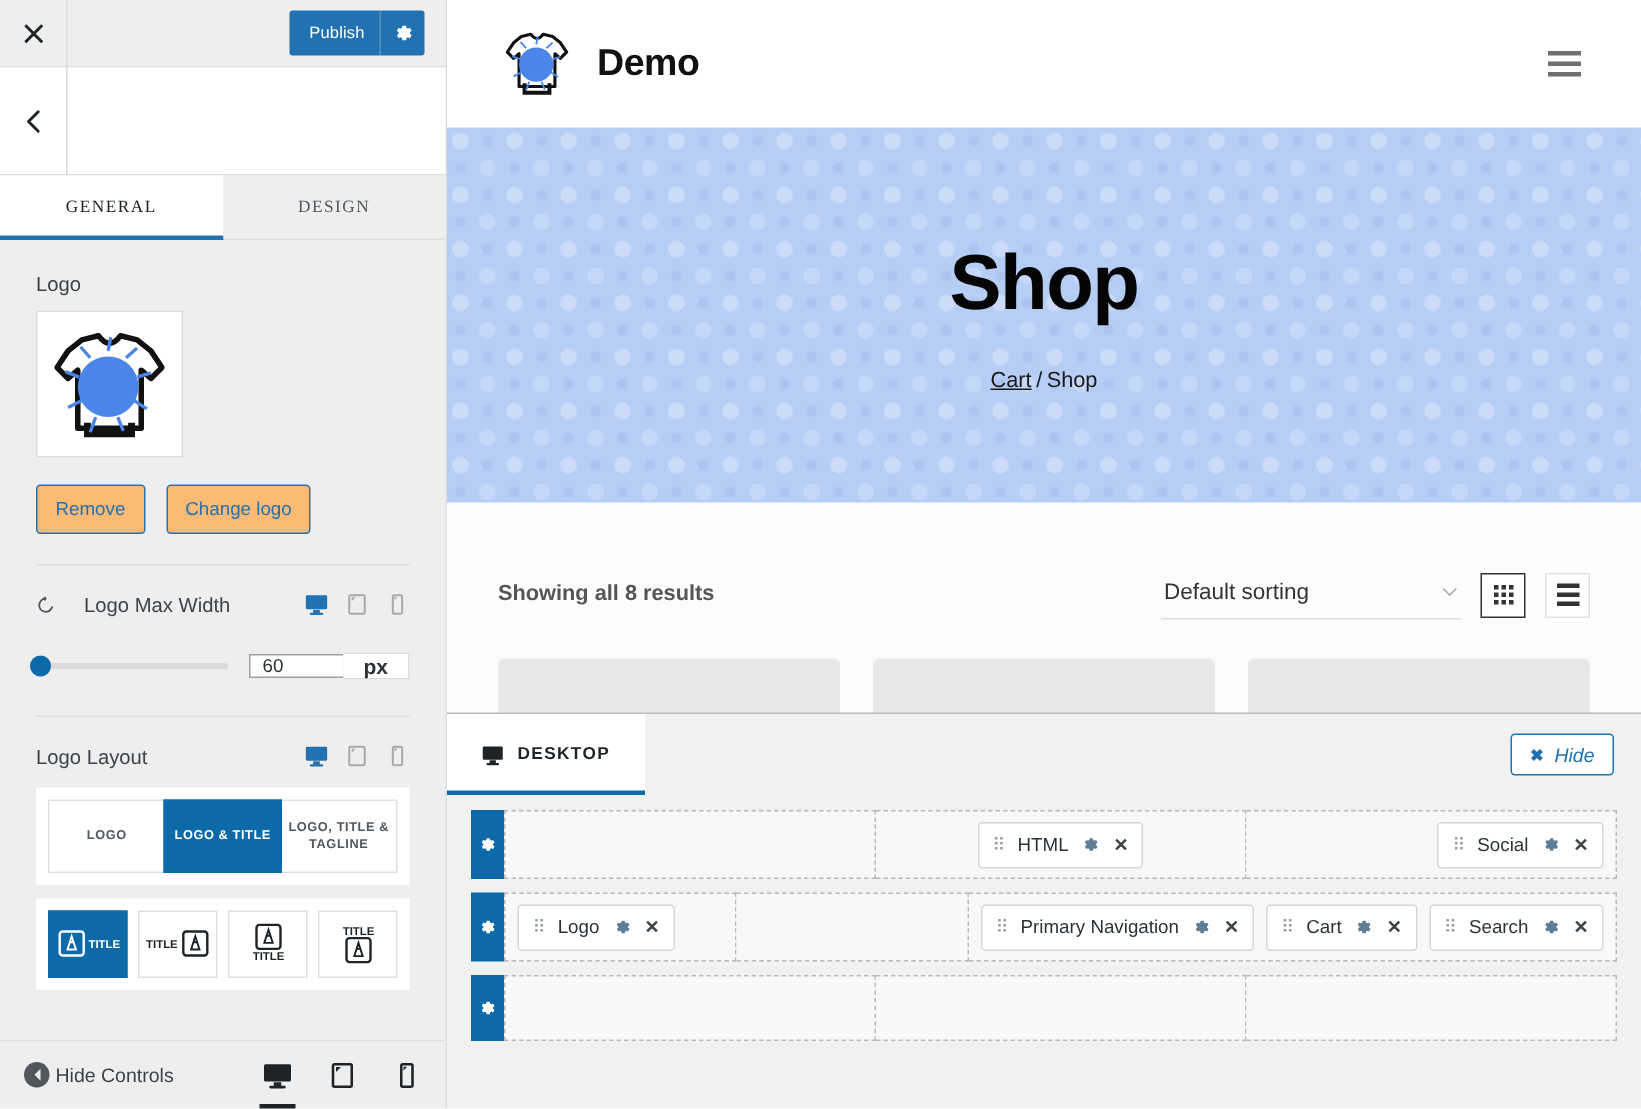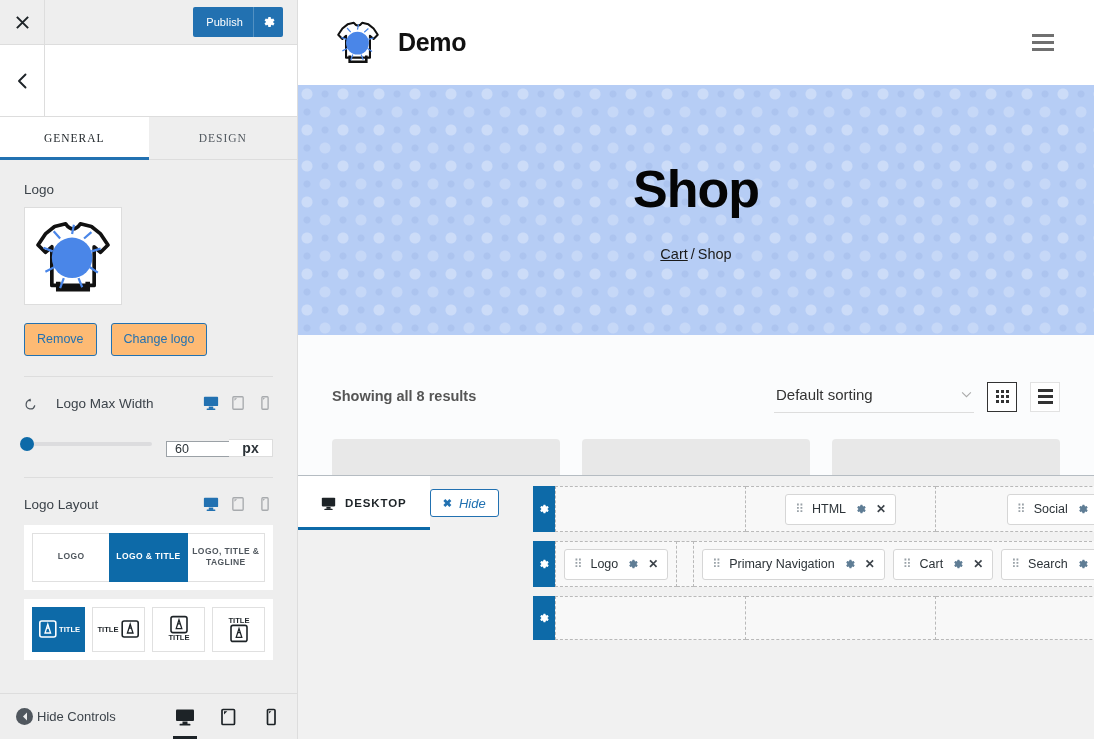--- a/index.html
+++ b/index.html
@@ -93,21 +93,21 @@
   .dev-btn svg { width: 16px; height: 16px; }
 
   .slider-row { display: flex; align-items: center; gap: 14px; margin-top: 20px; }
   .slider-track {
     flex: 1; height: 4px; background: #dcdcde; border-radius: 3px; position: relative;
   }
   .slider-knob {
     position: absolute; left: 3px; top: 50%; transform: translate(-50%,-50%);
     width: 14px; height: 14px; border-radius: 50%; background: #0d6aa8; cursor: pointer;
   }
-  .num-wrap { display: flex; align-items: flex-end; height: 25px; }
+  .num-wrap { display: flex; align-items: center; height: 25px; }
   .num-input {
     width: 63px; background: #fff; border: 1px solid #9ba1a6; border-right: none;
     font-size: 12.5px; color: #2c3338; padding: 0 8px; font-family: inherit;
     display: flex; align-items: center;
   }
   .unit-box {
     width: 44px; background: #fff; border: 1px solid #ddd; border-left: none;
     display: flex; align-items: center; justify-content: center;
     font-size: 14px; font-weight: 700; color: #2c3338;
   }
@@ -200,21 +200,21 @@
   .list-ico { display: flex; flex-direction: column; gap: 3px; }
   .list-ico i { display: block; width: 15px; height: 3px; background: #333; }
 
   .product-row { display: flex; gap: 22px; padding: 26px 34px 0 34px; background: #fbfcfd; }
   .product-card { flex: 1; height: 40px; background: #e8e8e8; border-radius: 4px; }
 
   
   .builder {
     position: absolute; left: 0; right: 0; bottom: 0; height: 264px;
     background: #f1f1f1; border-top: 1px solid #b5bcc2;
-    display: flex; flex-direction: row;
+    display: flex; flex-direction: column;
   }
   .builder-top {
     height: 54px; flex: 0 0 54px; background: #f1f1f1; display: flex;
     align-items: stretch; padding-right: 18px;
   }
   .b-tabs { display: flex; align-items: stretch; }
   .b-tab {
     display: flex; align-items: center; gap: 9px; padding: 0 23px;
     font-size: 11.5px; letter-spacing: .9px; color: #50575e; cursor: pointer;
     background: #e2e2e2; position: relative; font-weight: 400;

